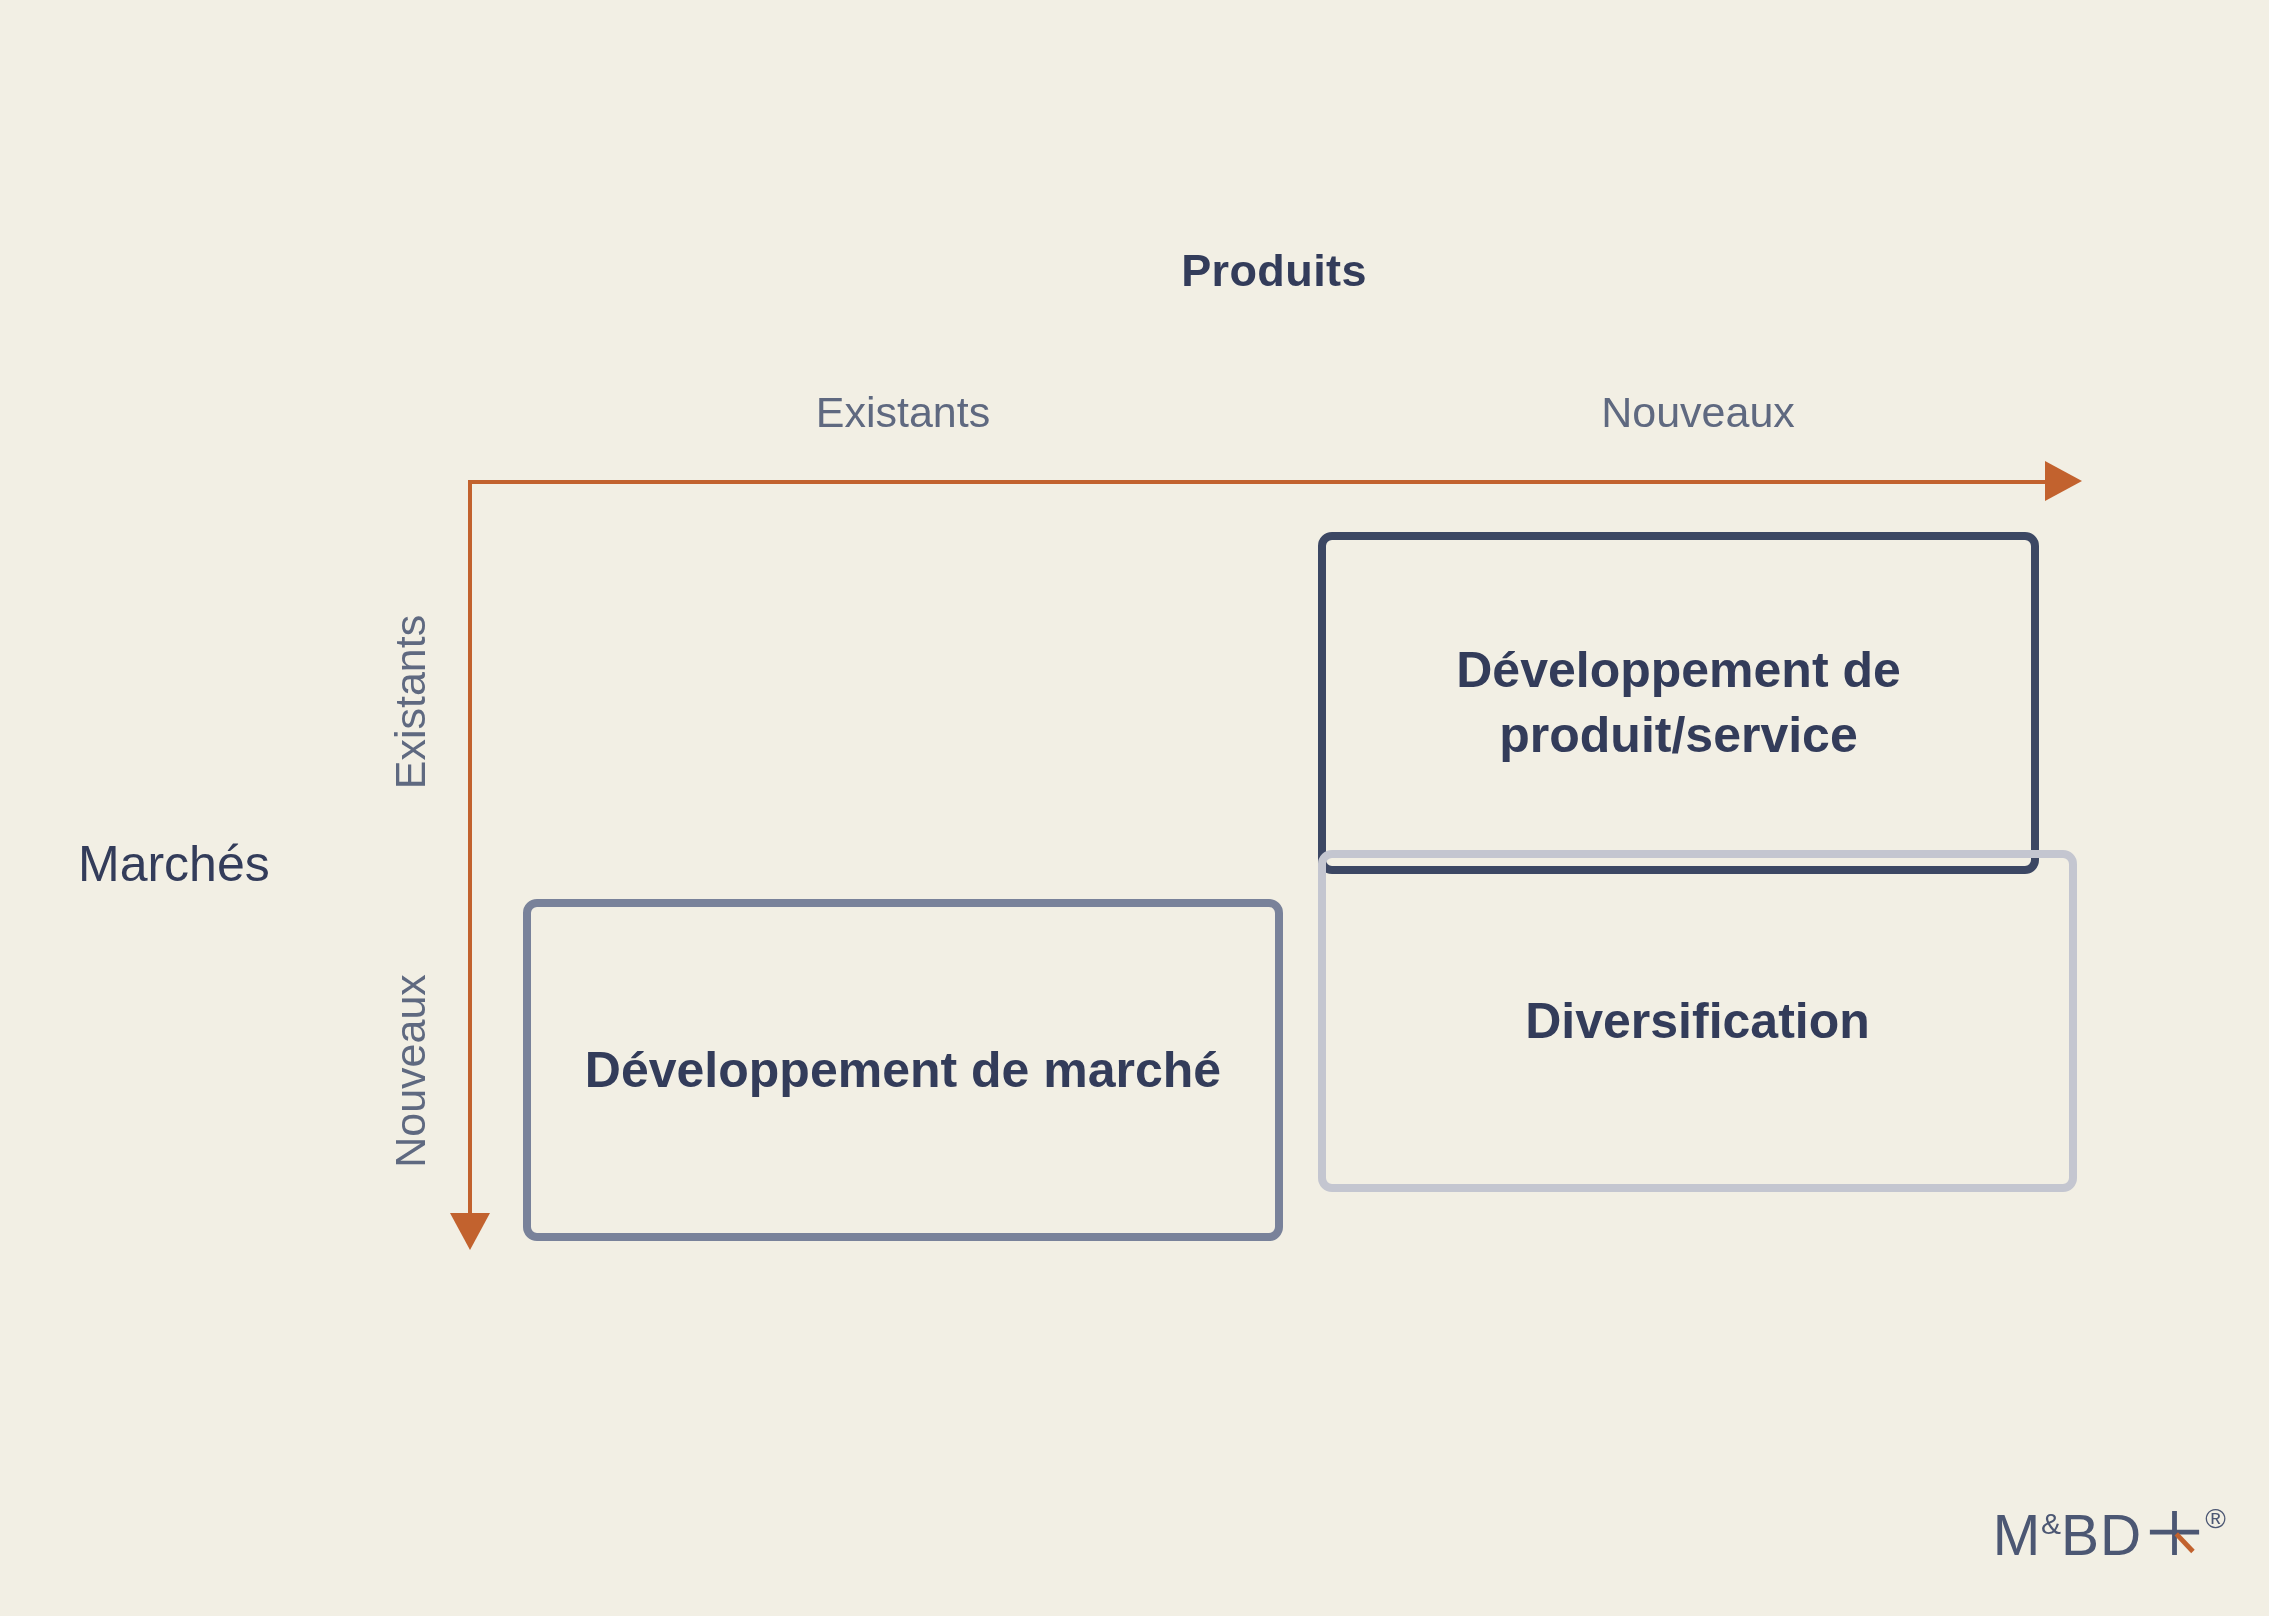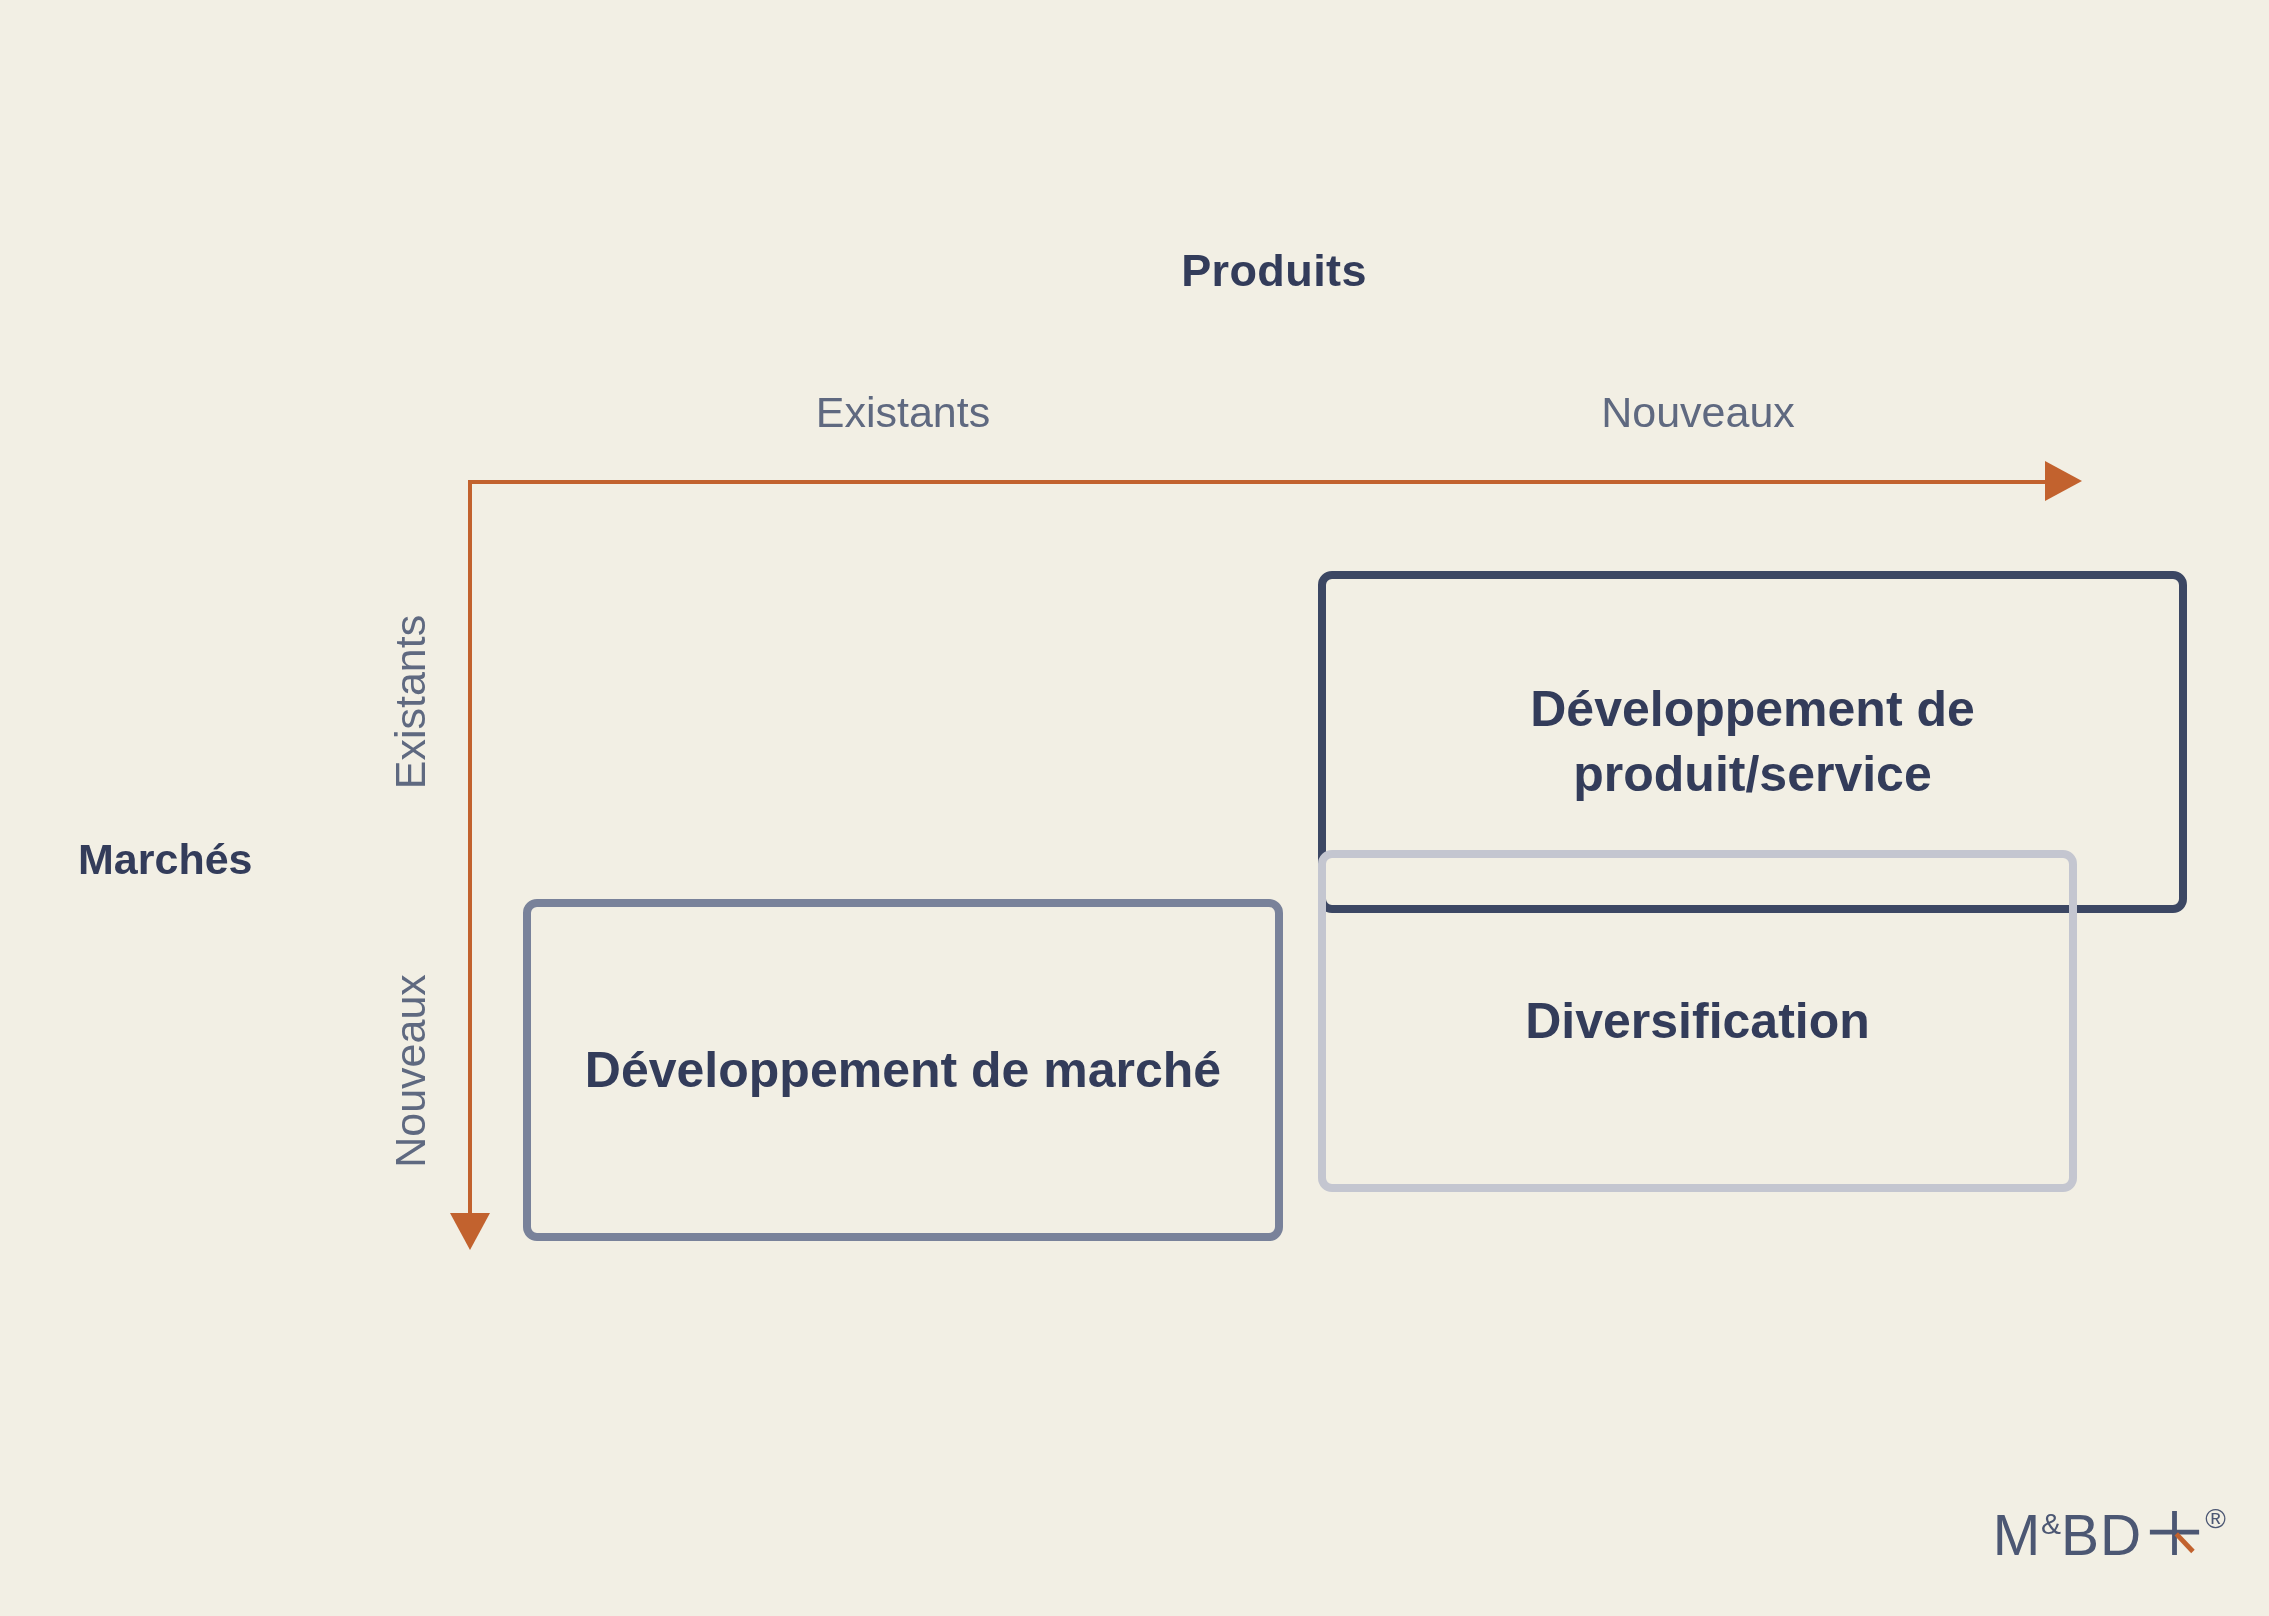--- a/index.html
+++ b/index.html
@@ -52,21 +52,21 @@
   }
   .v-arrow-head{
     position:absolute;left:450px;top:1213px;width:0;height:0;
     border-left:20.4px solid transparent;
     border-right:20.4px solid transparent;
     border-top:37px solid var(--orange);
   }
 
   .markets-title{
     position:absolute;left:78px;top:835px;
-    font-size:43px;font-weight:700;color:var(--navy);
+    font-size:50px;font-weight:400;color:var(--navy);
   }
   .row-label{
     position:absolute;
     font-size:43px;font-weight:500;color:var(--label-slate);
     transform:translate(-50%,-50%) rotate(-90deg);
     white-space:nowrap;
   }
   .row-existants{left:410px;top:702px;}
   .row-nouveaux{left:410px;top:1071px;}
 
@@ -77,21 +77,21 @@
     border:8px solid #000;
     display:flex;align-items:center;justify-content:center;
     text-align:center;
   }
   .quadrant .q-label{
     font-size:50px;font-weight:600;color:var(--navy);
     line-height:1.3;white-space:pre-line;
     padding:0 26.6px;
   }
   .q-tl{left:523px;top:532px;width:760px;height:342px;border-color:var(--border-top-left);}
-  .q-tr{left:1318px;top:532px;width:869px;height:342px;border-color:var(--border-top-right);margin-top:39px;}
+  .q-tr{left:1318px;top:532px;width:721px;height:342px;border-color:var(--border-top-right);}
   .q-bl{left:523px;top:899px;width:760px;height:342px;border-color:var(--border-bottom-left);align-items:center;}
   .q-br{left:1318px;top:850px;width:759px;height:342px;border-color:var(--border-bottom-right);}
 
   .credit{
     position:absolute;left:80px;top:1530px;
     font-size:24px;color:var(--footer-text);font-weight:400;
   }
   .credit sup{font-size:15px;}
 
   .logo{

